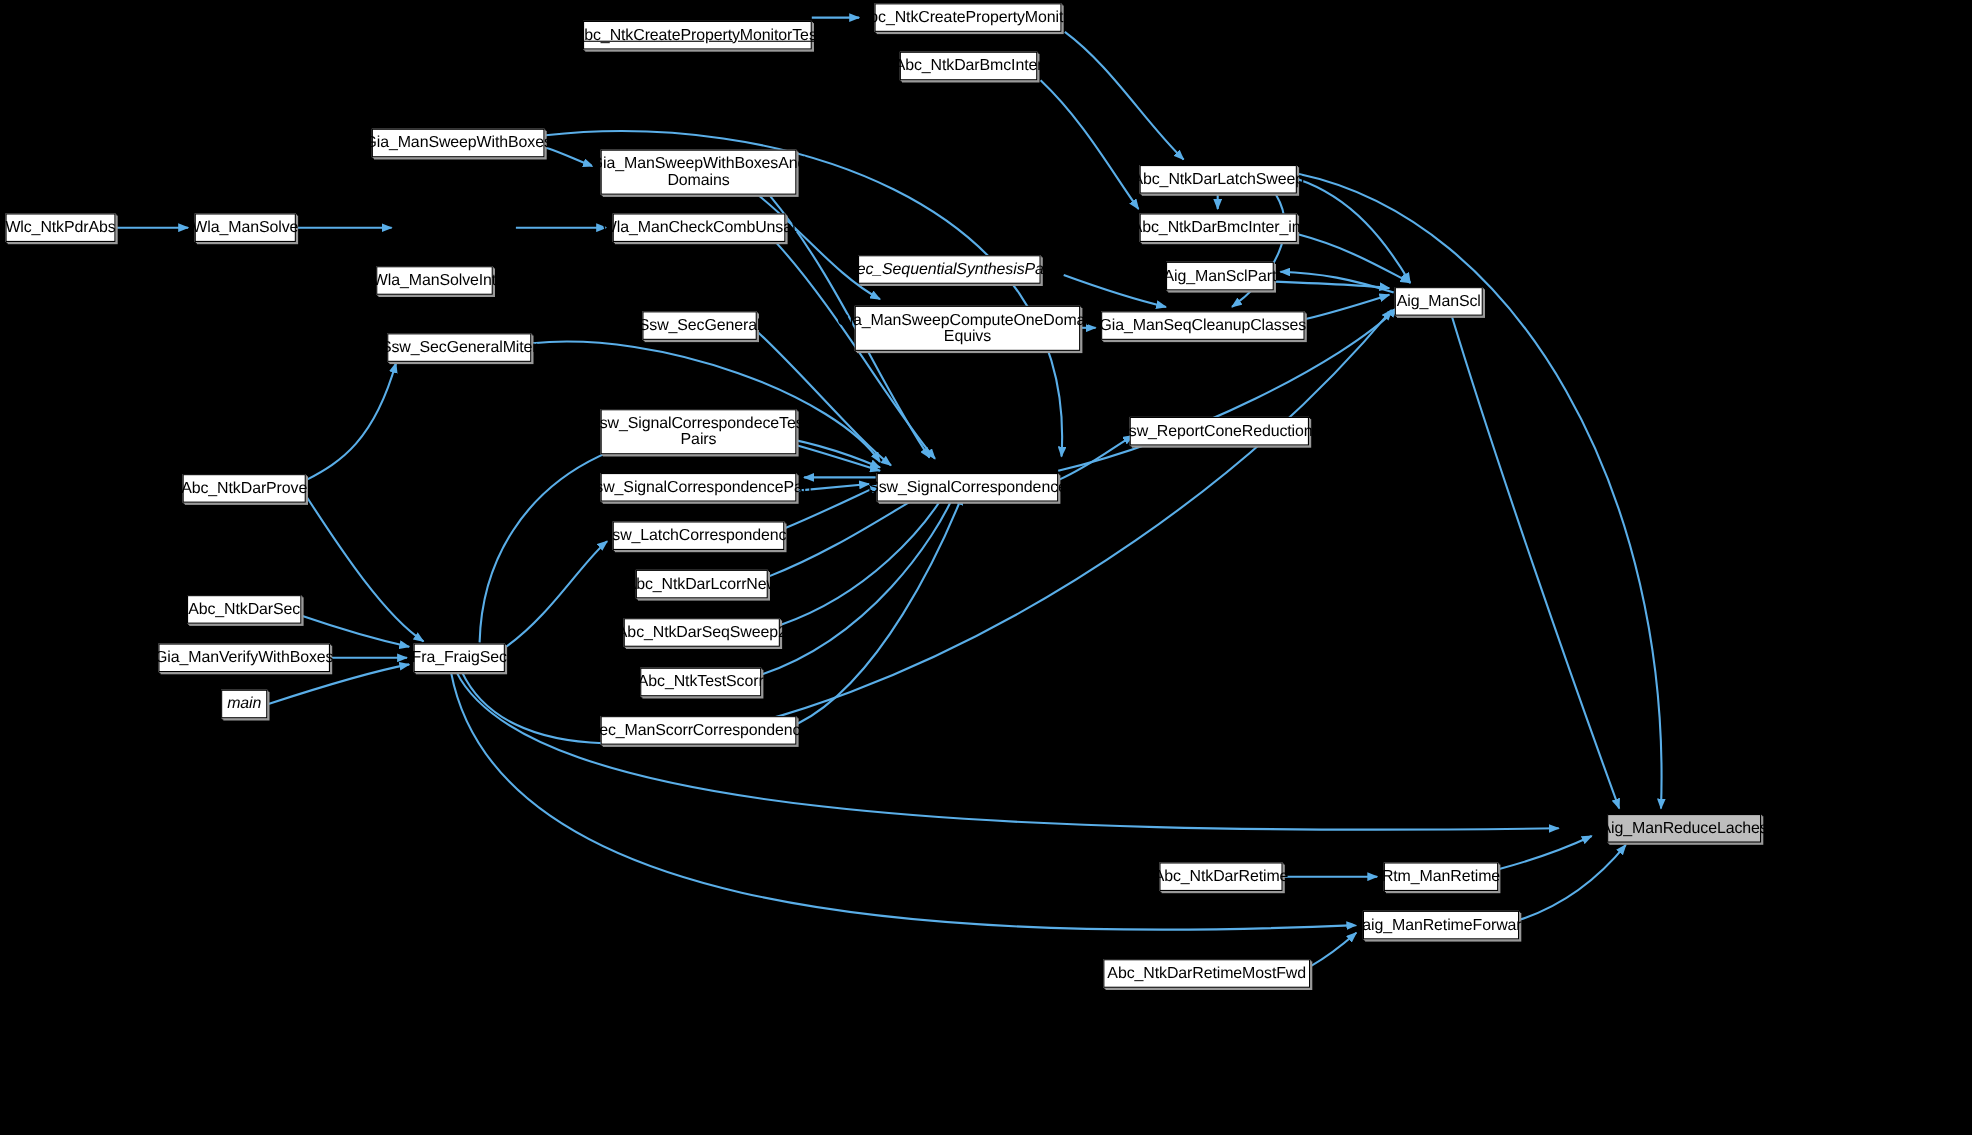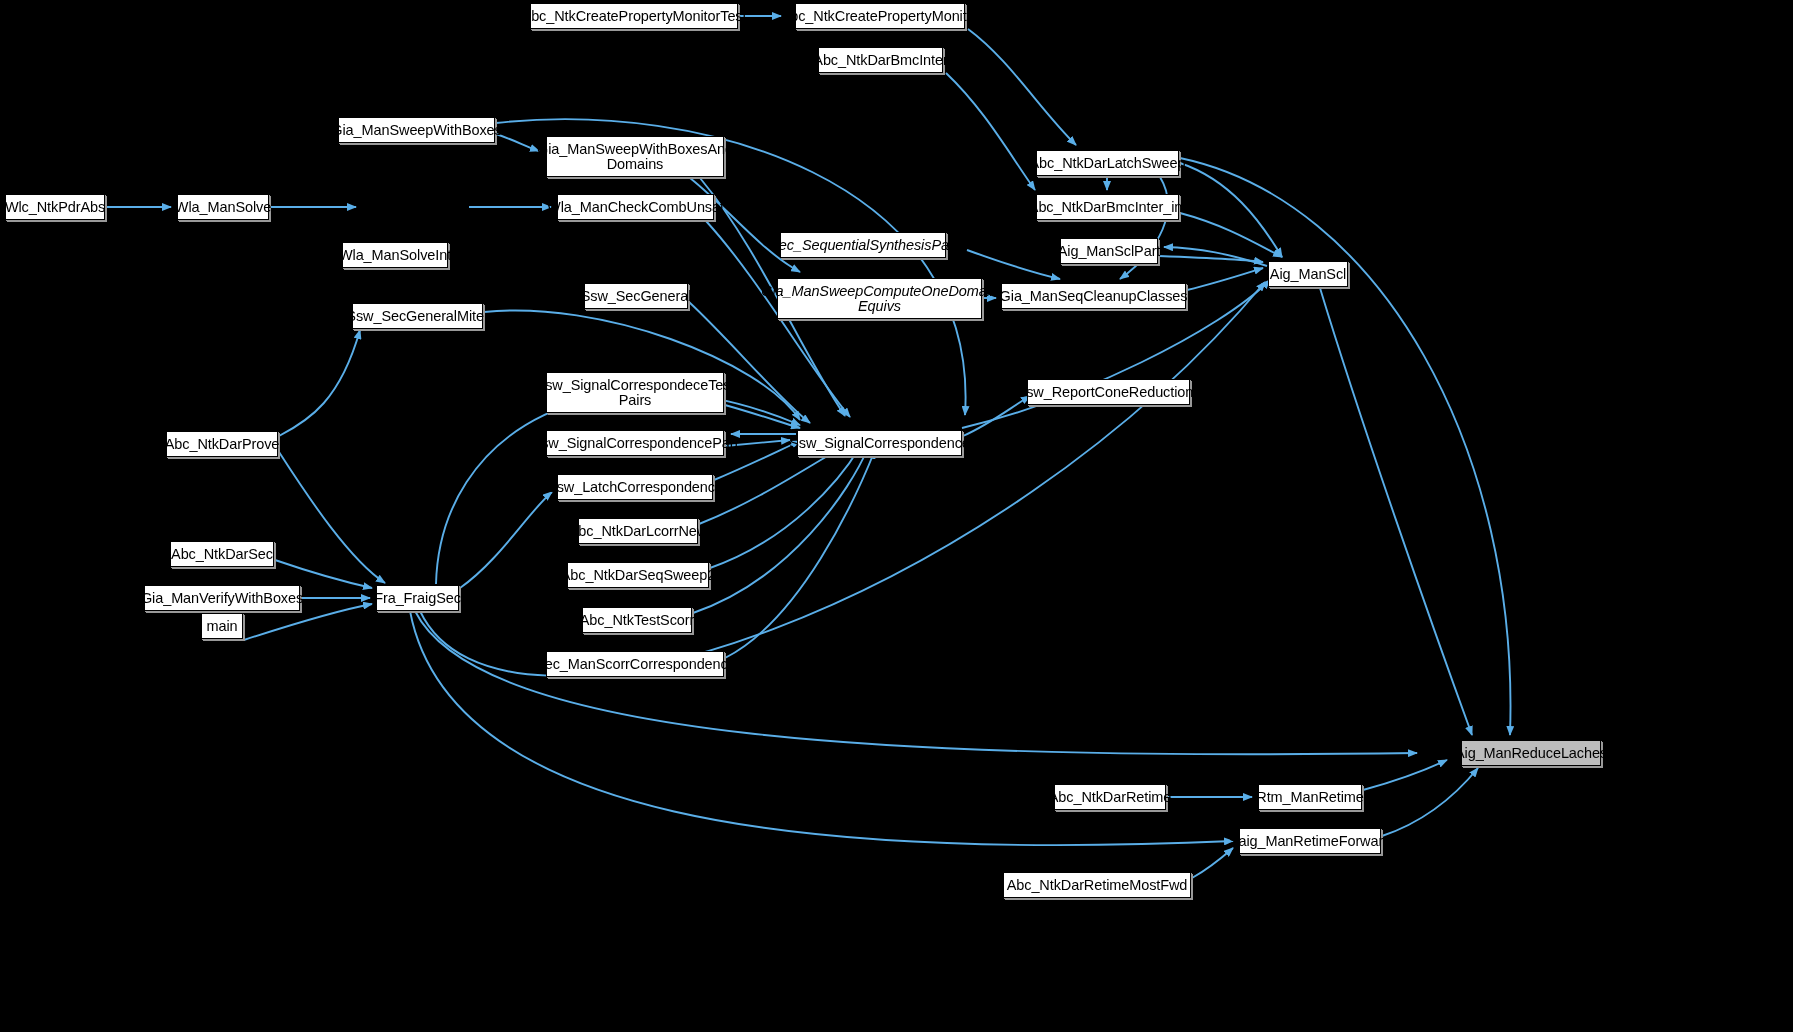--- a/index.html
+++ b/index.html
@@ -68,54 +68,54 @@
         <path d="M420,611 C500,780 1000,600 1265,282" fill="none" stroke="#5aaee8" stroke-width="1.9" marker-end="url(#ah)"></path>
         <path d="M415,611 C480,740 900,760 1417,753" fill="none" stroke="#5aaee8" stroke-width="1.9" marker-end="url(#ah)"></path>
         <path d="M410,611 C450,820 800,860 1233,841" fill="none" stroke="#5aaee8" stroke-width="1.9" marker-end="url(#ah)"></path>
         <path d="M1167,797 L1252,797" fill="none" stroke="#5aaee8" stroke-width="1.9" marker-end="url(#ah)"></path>
         <path d="M1363,790 C1400,780 1430,768 1447,760" fill="none" stroke="#5aaee8" stroke-width="1.9" marker-end="url(#ah)"></path>
         <path d="M1382,836 C1430,820 1460,790 1478,768" fill="none" stroke="#5aaee8" stroke-width="1.9" marker-end="url(#ah)"></path>
         <path d="M1192,878 C1210,868 1225,855 1233,848" fill="none" stroke="#5aaee8" stroke-width="1.9" marker-end="url(#ah)"></path>
       </g>
   </svg>
   <div id="node-layer">
-      <div class="node" style="left: 530px; top: 3px; width: 208px; height: 26px;">Abc_NtkCreatePropertyMonitorTest</div>
+      <div class="node" style="left: 530px; top: 19px; width: 208px; height: 26px; text-decoration: underline;">Abc_NtkCreatePropertyMonitorTest</div>
       <div class="node" style="left: 795px; top: 3px; width: 170px; height: 26px;">Abc_NtkCreatePropertyMonitor</div>
       <div class="node" style="left: 818px; top: 47px; width: 125px; height: 26px;">Abc_NtkDarBmcInter</div>
       <div class="node" style="left: 338px; top: 117px; width: 157px; height: 26px;">Gia_ManSweepWithBoxes</div>
       <div class="node" style="left: 546px; top: 136px; width: 178px; height: 41px;">Gia_ManSweepWithBoxesAnd
 Domains</div>
       <div class="node" style="left: 1036px; top: 150px; width: 143px; height: 26px;">Abc_NtkDarLatchSweep</div>
       <div class="node" style="left: 5px; top: 194px; width: 100px; height: 26px;">Wlc_NtkPdrAbs</div>
       <div class="node" style="left: 177px; top: 194px; width: 92px; height: 26px;">Wla_ManSolve</div>
       <div class="node" style="left: 342px; top: 194px; width: 106px; height: 26px; margin-top: 48px;">Wla_ManSolveInt</div>
       <div class="node" style="left: 557px; top: 194px; width: 157px; height: 26px;">Wla_ManCheckCombUnsat</div>
       <div class="node" style="left: 1036px; top: 194px; width: 143px; height: 26px;">Abc_NtkDarBmcInter_int</div>
       <div class="node" style="left: 780px; top: 232px; width: 166px; height: 26px; font-style: italic;">Cec_SequentialSynthesisPart</div>
       <div class="node" style="left: 1060px; top: 238px; width: 98px; height: 26px;">Aig_ManSclPart</div>
       <div class="node" style="left: 1268px; top: 261px; width: 80px; height: 26px;">Aig_ManScl</div>
-      <div class="node" style="left: 777px; top: 278px; width: 205px; height: 41px; font-style: italic;">Gia_ManSweepComputeOneDomain
+      <div class="node" style="left: 777px; top: 278px; width: 205px; height: 41px;">Gia_ManSweepComputeOneDomain
 Equivs</div>
       <div class="node" style="left: 1001px; top: 283px; width: 185px; height: 26px;">Gia_ManSeqCleanupClasses</div>
       <div class="node" style="left: 352px; top: 303px; width: 131px; height: 26px;">Ssw_SecGeneralMiter</div>
       <div class="node" style="left: 584px; top: 283px; width: 104px; height: 26px;">Ssw_SecGeneral</div>
       <div class="node" style="left: 546px; top: 372px; width: 178px; height: 41px;">Ssw_SignalCorrespondeceTest
 Pairs</div>
       <div class="node" style="left: 1027px; top: 379px; width: 163px; height: 26px;">Ssw_ReportConeReductions</div>
       <div class="node" style="left: 166px; top: 431px; width: 112px; height: 26px;">Abc_NtkDarProve</div>
       <div class="node" style="left: 546px; top: 430px; width: 178px; height: 26px; text-align: right;">Ssw_SignalCorrespondencePart</div>
       <div class="node" style="left: 797px; top: 430px; width: 165px; height: 26px;">Ssw_SignalCorrespondence</div>
       <div class="node" style="left: 557px; top: 474px; width: 156px; height: 26px;">Ssw_LatchCorrespondence</div>
       <div class="node" style="left: 578px; top: 518px; width: 120px; height: 26px;">Abc_NtkDarLcorrNew</div>
       <div class="node" style="left: 170px; top: 541px; width: 104px; height: 26px;">Abc_NtkDarSec</div>
       <div class="node" style="left: 567px; top: 562px; width: 142px; height: 26px;">Abc_NtkDarSeqSweep2</div>
       <div class="node" style="left: 144px; top: 585px; width: 156px; height: 26px; text-align: center;">Gia_ManVerifyWithBoxes</div>
       <div class="node" style="left: 376px; top: 585px; width: 83px; height: 26px;">Fra_FraigSec</div>
       <div class="node" style="left: 582px; top: 607px; width: 110px; height: 26px;">Abc_NtkTestScorr</div>
-      <div class="node" style="left: 201px; top: 613px; width: 42px; height: 26px;">main</div>
+      <div class="node" style="left: 201px; top: 627px; width: 42px; height: 26px; font-style: italic;">main</div>
       <div class="node" style="left: 546px; top: 651px; width: 178px; height: 26px;">Cec_ManScorrCorrespondence</div>
       <div class="node hl" style="left: 1423px; top: 740px; width: 140px; height: 26px;">Aig_ManReduceLaches</div>
       <div class="node" style="left: 1054px; top: 784px; width: 112px; height: 26px;">Abc_NtkDarRetime</div>
       <div class="node" style="left: 1258px; top: 784px; width: 104px; height: 26px;">Rtm_ManRetime</div>
       <div class="node" style="left: 1239px; top: 828px; width: 142px; height: 26px;">Saig_ManRetimeForward</div>
       <div class="node" style="left: 1003px; top: 872px; width: 188px; height: 26px;">Abc_NtkDarRetimeMostFwd</div>
     </div>
 </div>
 
 </body></html>

